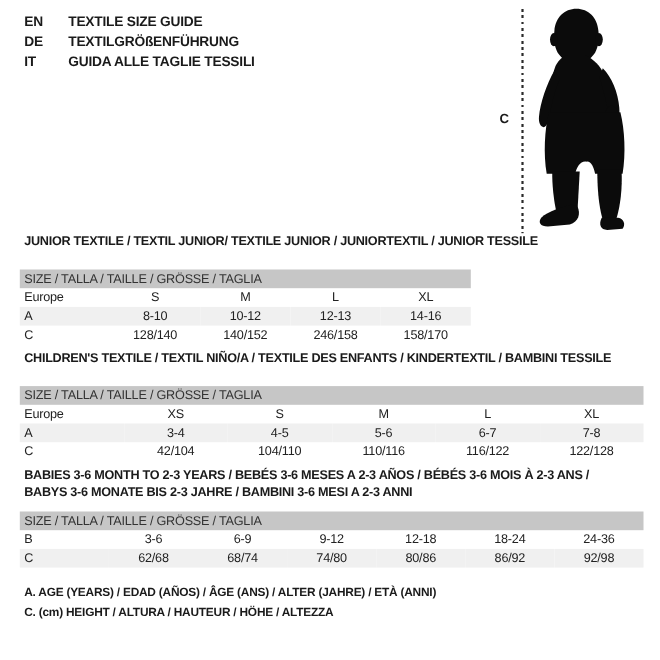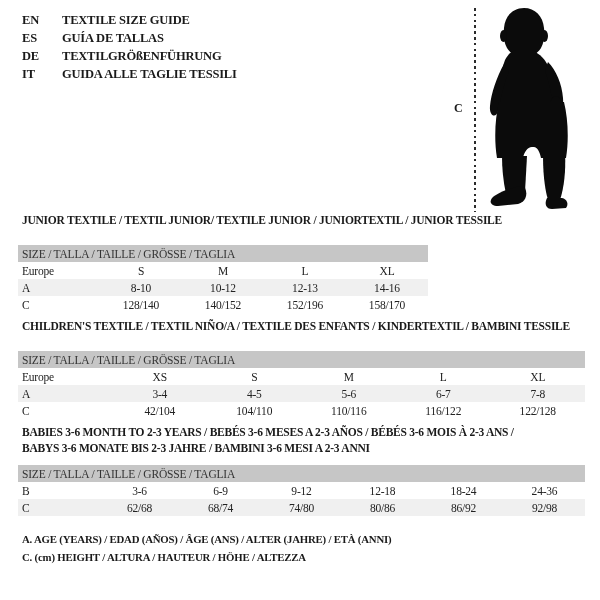--- a/index.html
+++ b/index.html
@@ -3,21 +3,21 @@
 <meta charset="utf-8">
 <style>
   * { margin:0; padding:0; box-sizing:border-box; }
   html,body { background:#ffffff; }
   body {
     font-family:"Liberation Sans", sans-serif;
     color:#1a1a1a;
     width:600px; height:600px;
     -webkit-font-smoothing:antialiased;
   }
-  .page { position:relative; width:600px; height:600px; background:#fff; overflow:hidden;font-family:Liberation Serif, serif; }
+  .page { position:relative; width:600px; height:600px; background:#fff; overflow:hidden; }
 
   
   .lang-block { position:absolute; left:22px; top:11px; }
   .lang-row { display:flex; line-height:18px; font-size:12.5px; font-weight:700; letter-spacing:-0.2px; }
   .lang-code { width:40px; }
 
   
   .measure-line {
     position:absolute; left:474px; top:8px; width:2px; height:204px;
     background:repeating-linear-gradient(to bottom,#2b2b2b 0 2.6px, transparent 2.6px 5.8px);
@@ -52,24 +52,20 @@
 </style>
 </head>
 <body>
 
 <div class="page">
 
   <div class="lang-block">
     <div class="lang-row">
       <span class="lang-code">EN</span>
       <span class="lang-label">TEXTILE SIZE GUIDE</span>
-    </div>
-    <div class="lang-row">
-      <span class="lang-code">ES</span>
-      <span class="lang-label">GUÍA DE TALLAS</span>
     </div>
     <div class="lang-row">
       <span class="lang-code">DE</span>
       <span class="lang-label">TEXTILGRÖßENFÜHRUNG</span>
     </div>
     <div class="lang-row">
       <span class="lang-code">IT</span>
       <span class="lang-label">GUIDA ALLE TAGLIE TESSILI</span>
     </div>
   </div>
@@ -120,21 +116,21 @@
           <td class="lbl">A</td>
           <td>8-10</td>
           <td>10-12</td>
           <td>12-13</td>
           <td>14-16</td>
         </tr>
         <tr>
           <td class="lbl">C</td>
           <td>128/140</td>
           <td>140/152</td>
-          <td>152/196</td>
+          <td>246/158</td>
           <td>158/170</td>
         </tr>
       </tbody>
     </table>
   </div>
 
   <div class="section sec-2">
     <div class="tbl-title">CHILDREN'S TEXTILE / TEXTIL NIÑO/A / TEXTILE DES ENFANTS / KINDERTEXTIL / BAMBINI TESSILE</div>
     <table class="size-table">
       <colgroup>

